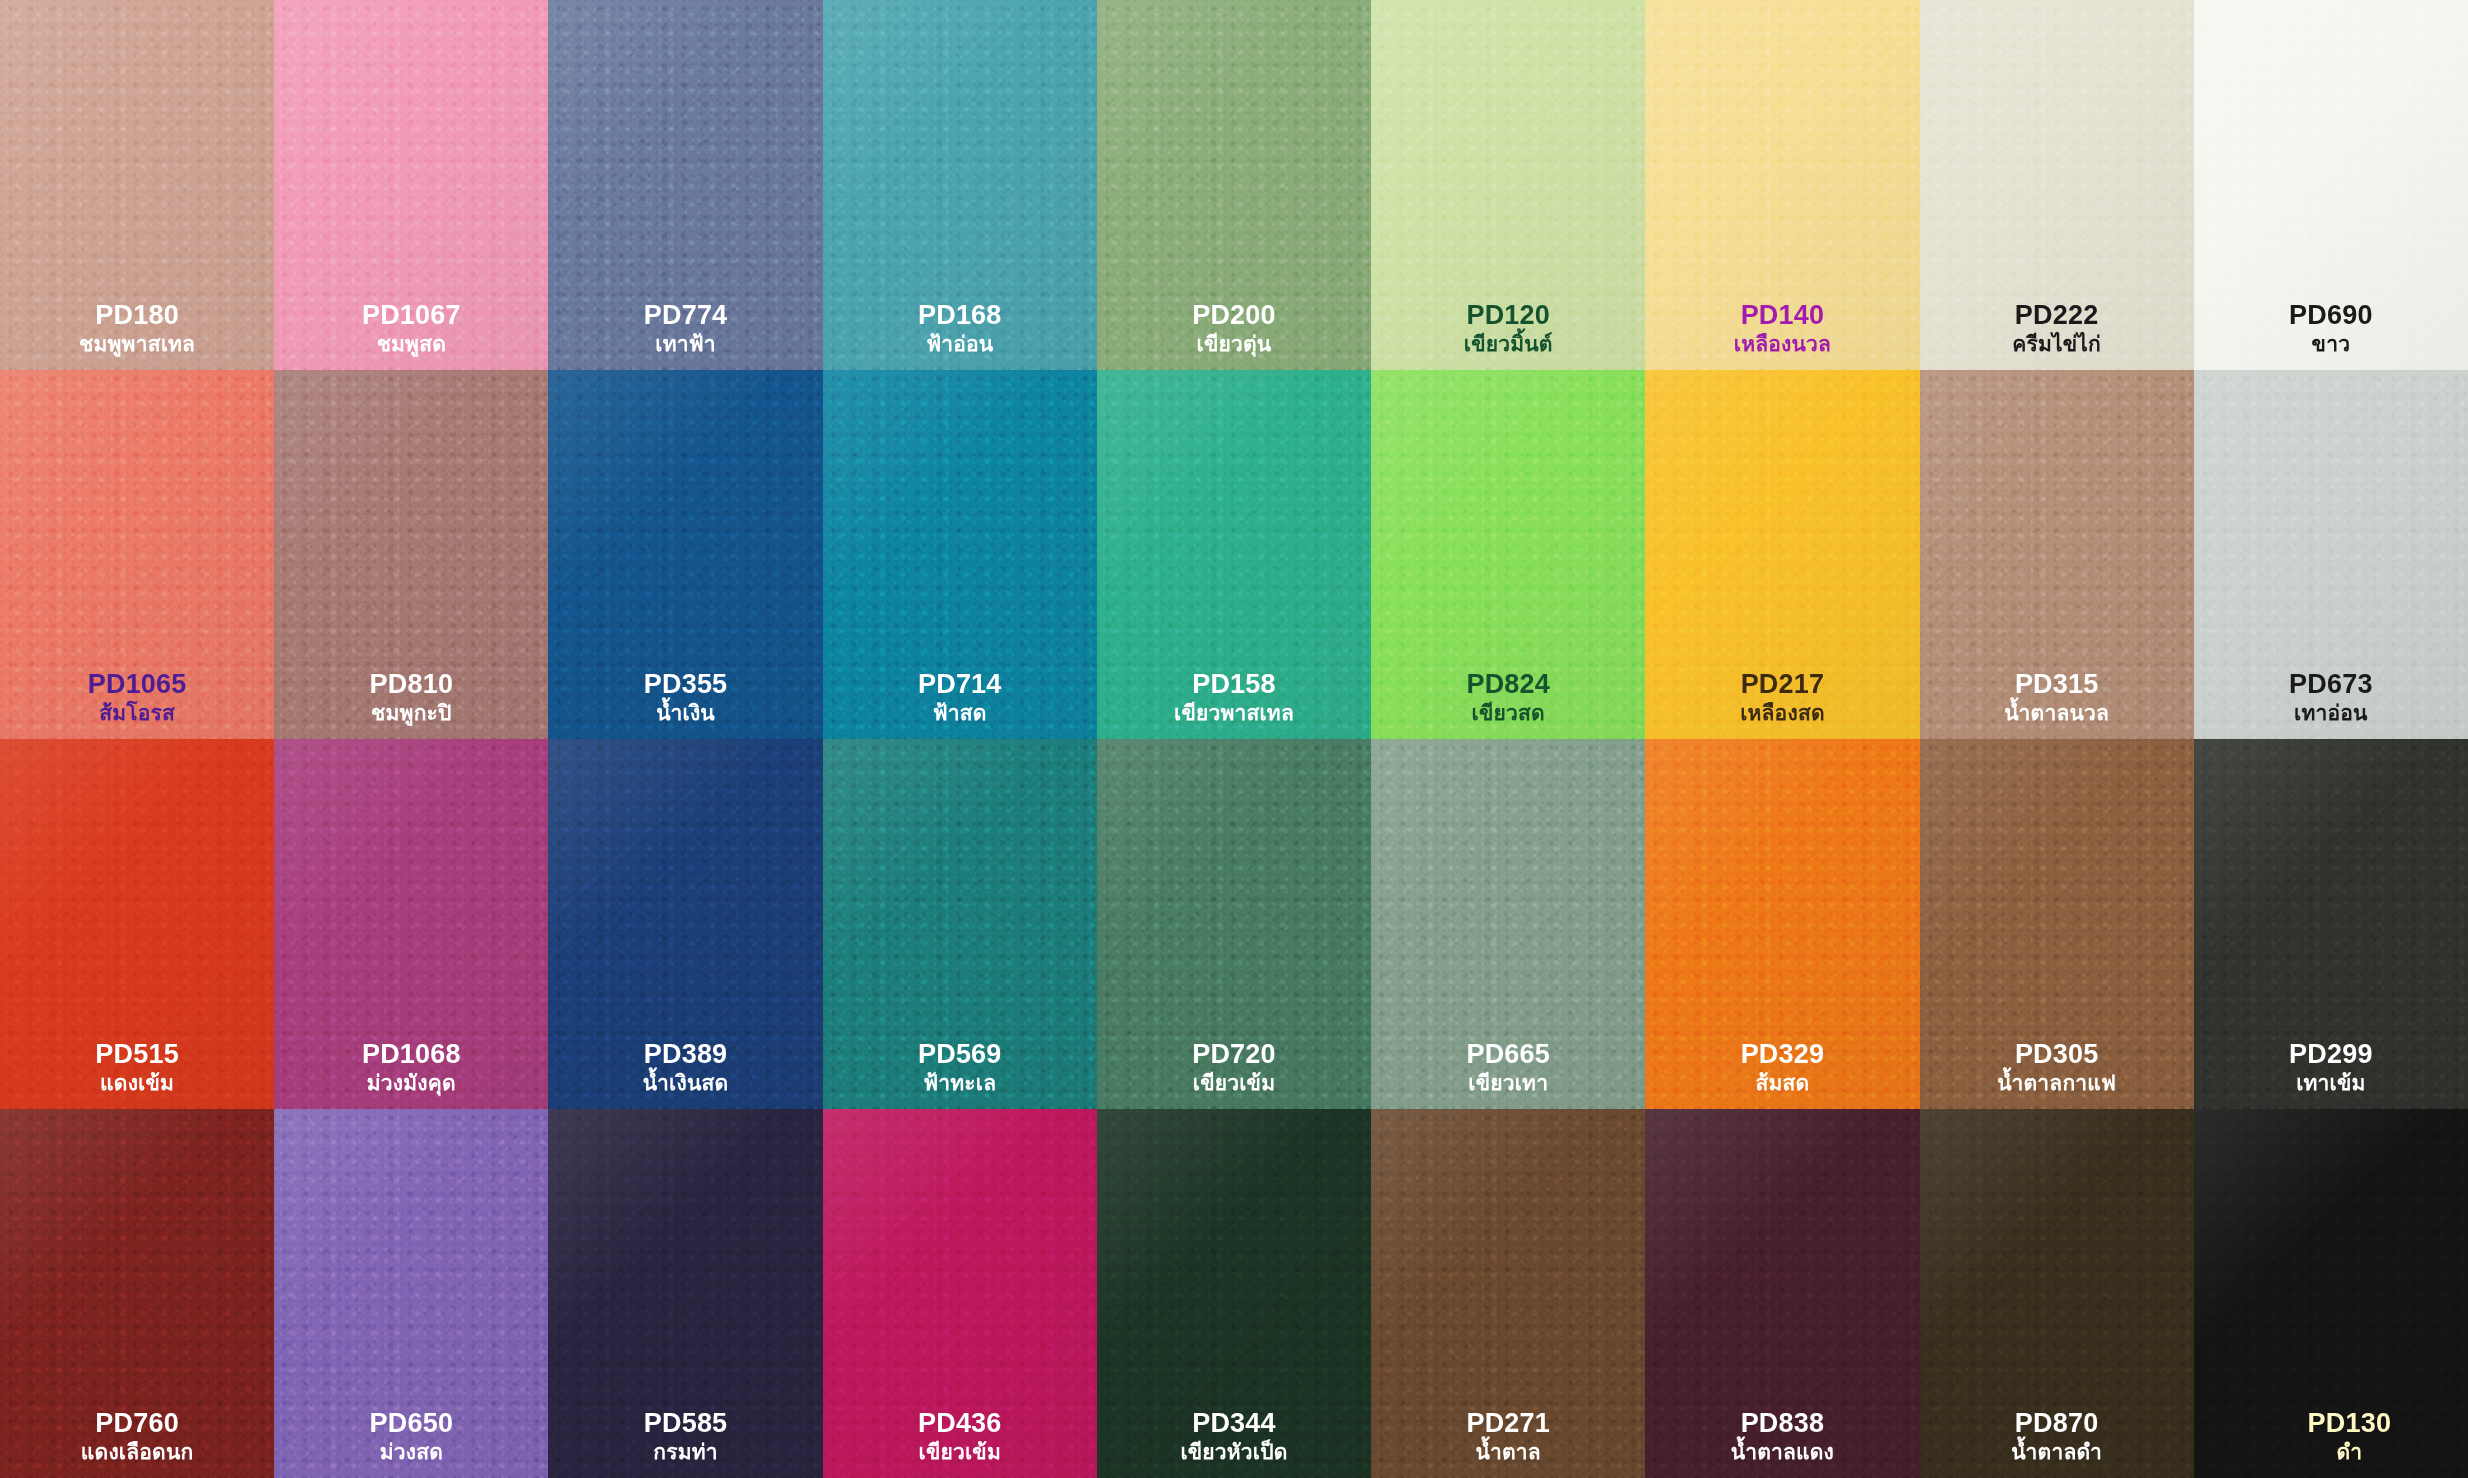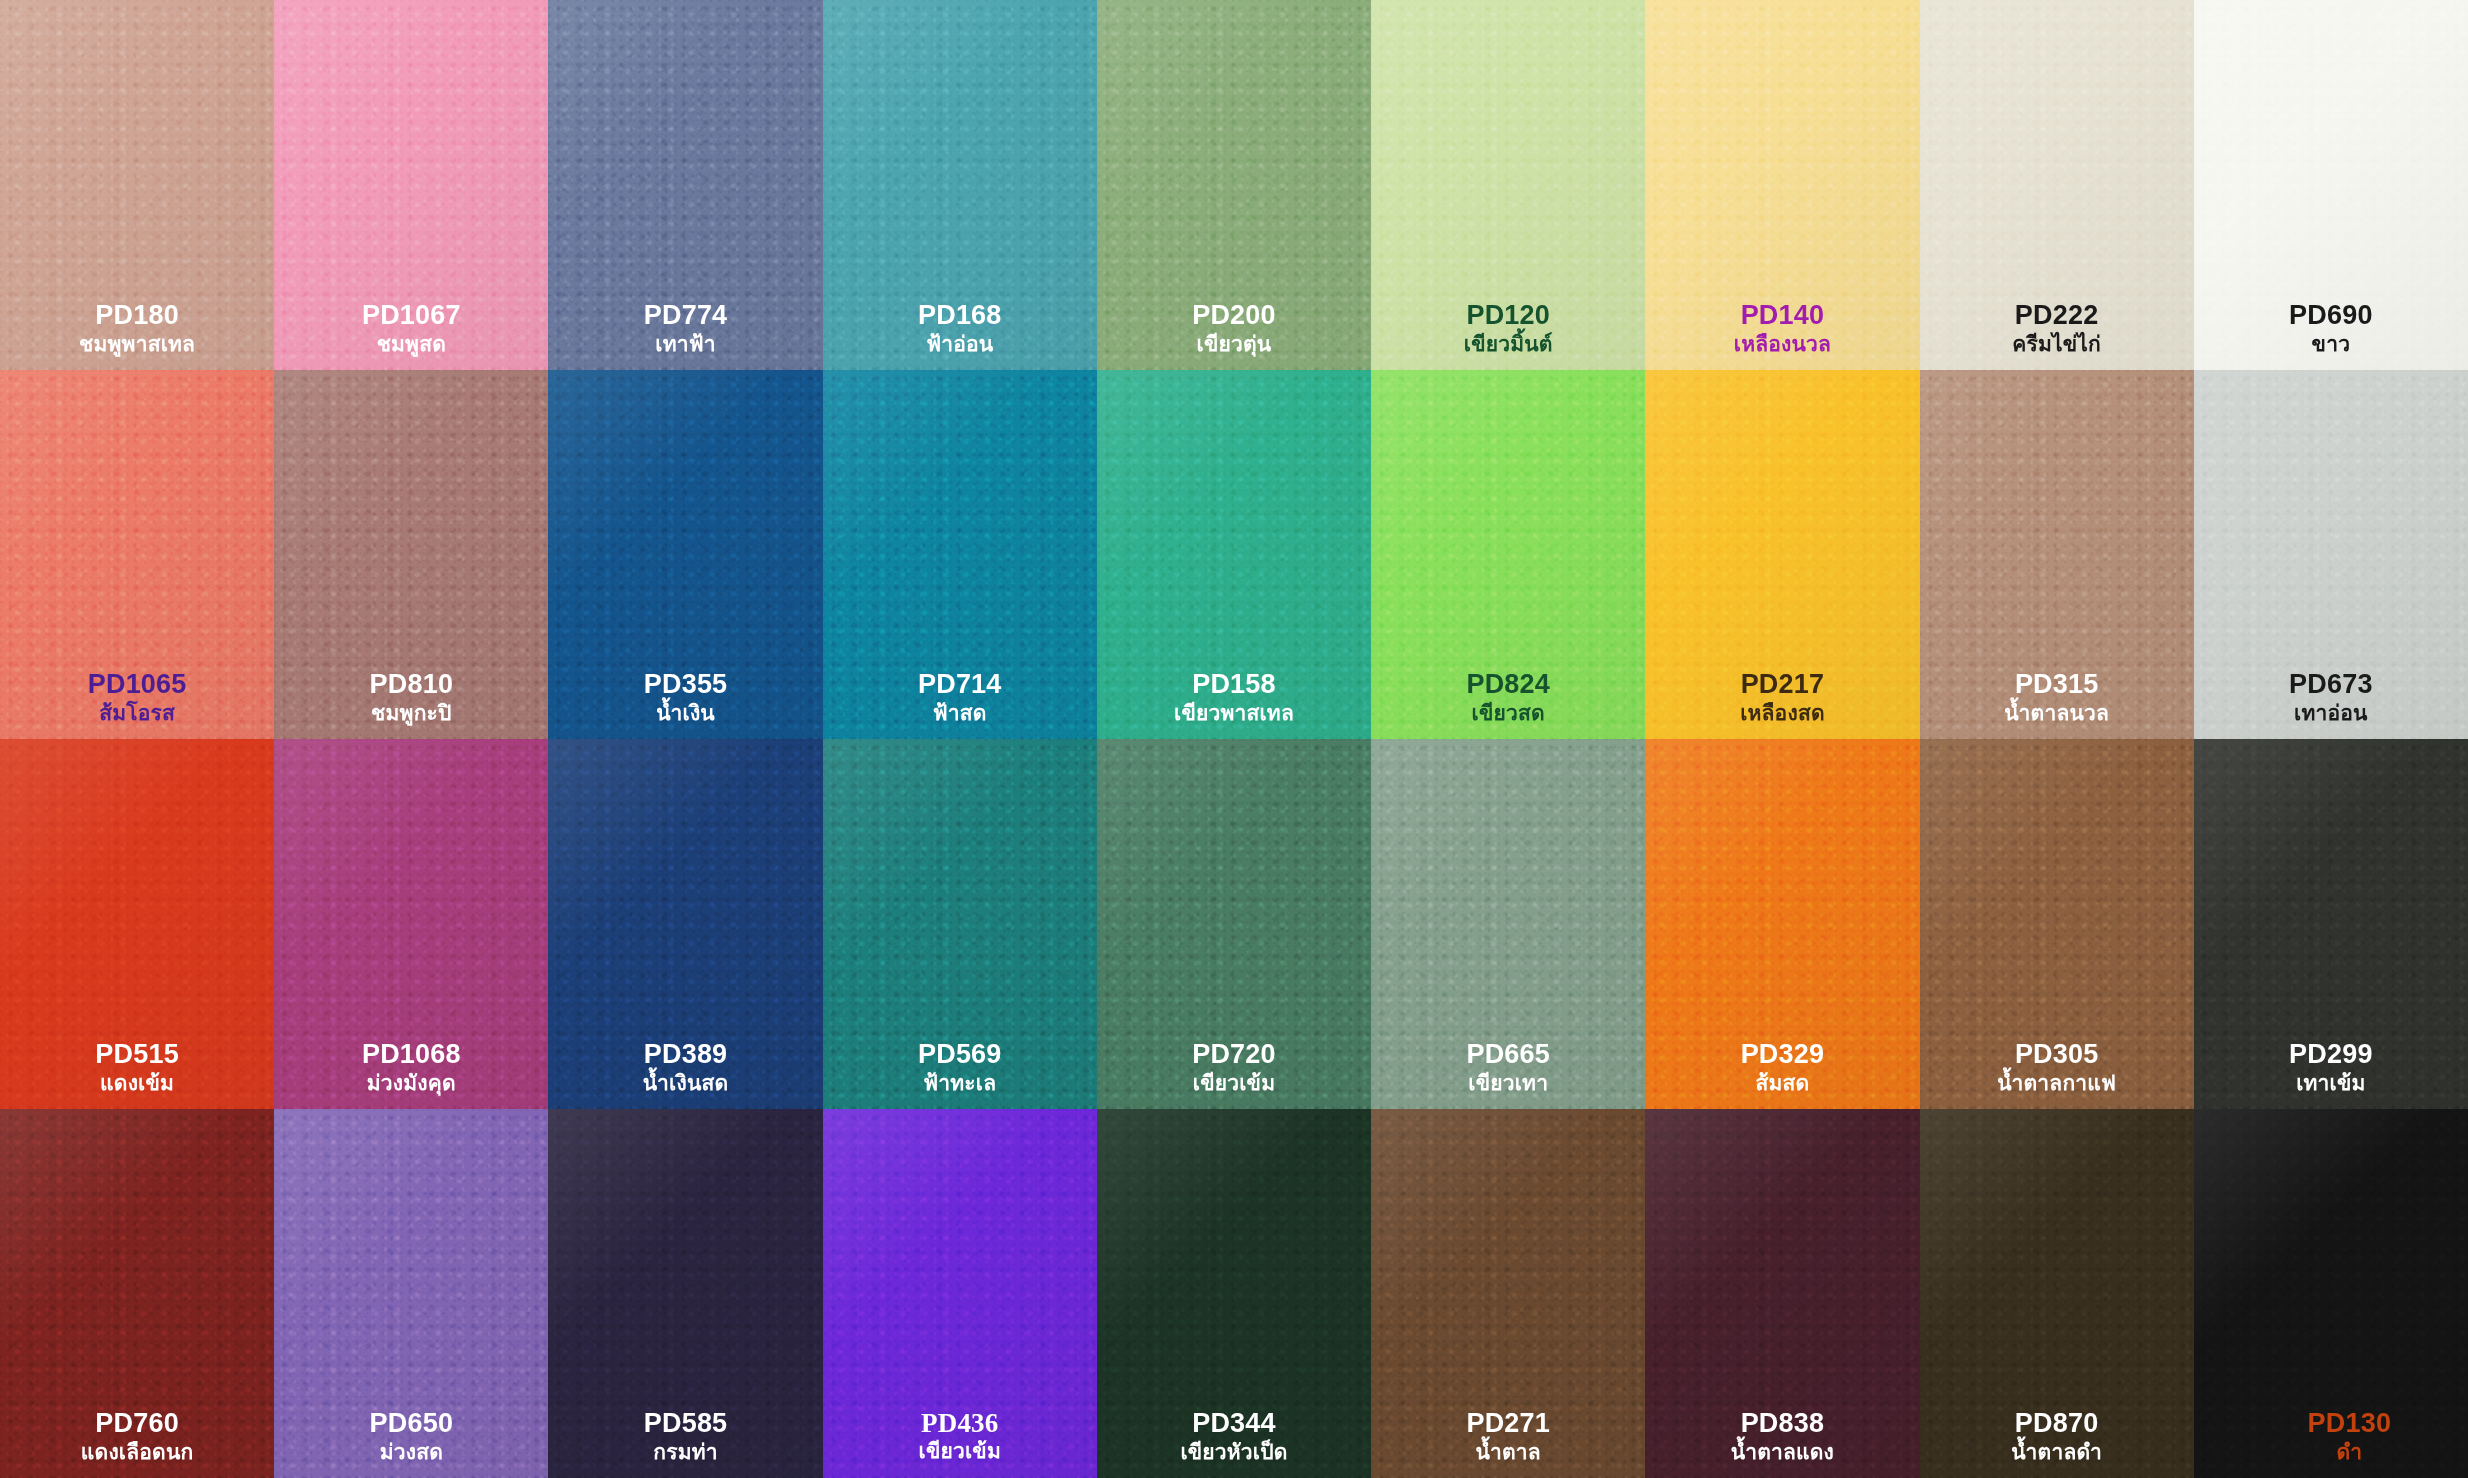--- a/index.html
+++ b/index.html
@@ -342,21 +342,21 @@
     </div>
     <div class="swatch" style="background: rgb(42, 36, 64);">
       <div class="grain"></div>
       <div class="grain2"></div>
       <div class="sheen"></div>
       <div class="label" style="color: rgb(255, 255, 255);">
         <span class="code">PD585</span>
         <span class="name">กรมท่า</span>
       </div>
     </div>
-    <div class="swatch" style="background: #6d28d9; font-family: Liberation Serif, serif;">
+    <div class="swatch" style="background: #be185d;">
       <div class="grain"></div>
       <div class="grain2"></div>
       <div class="sheen"></div>
       <div class="label" style="color: rgb(255, 255, 255);">
         <span class="code">PD436</span>
         <span class="name">เขียวเข้ม</span>
       </div>
     </div>
     <div class="swatch" style="background: rgb(28, 52, 37);">
       <div class="grain"></div>
@@ -391,18 +391,18 @@
       <div class="sheen"></div>
       <div class="label" style="color: rgb(255, 255, 255);">
         <span class="code">PD870</span>
         <span class="name">น้ำตาลดำ</span>
       </div>
     </div>
     <div class="swatch" style="background: rgb(20, 20, 20);">
       <div class="grain"></div>
       <div class="grain2"></div>
       <div class="sheen"></div>
-      <div class="label" style="color: #c2410c; margin-left: 37px;">
+      <div class="label" style="color: #fef9c3; margin-left: 37px;">
         <span class="code">PD130</span>
         <span class="name">ดำ</span>
       </div>
     </div>
   </div>
 
 </body></html>

